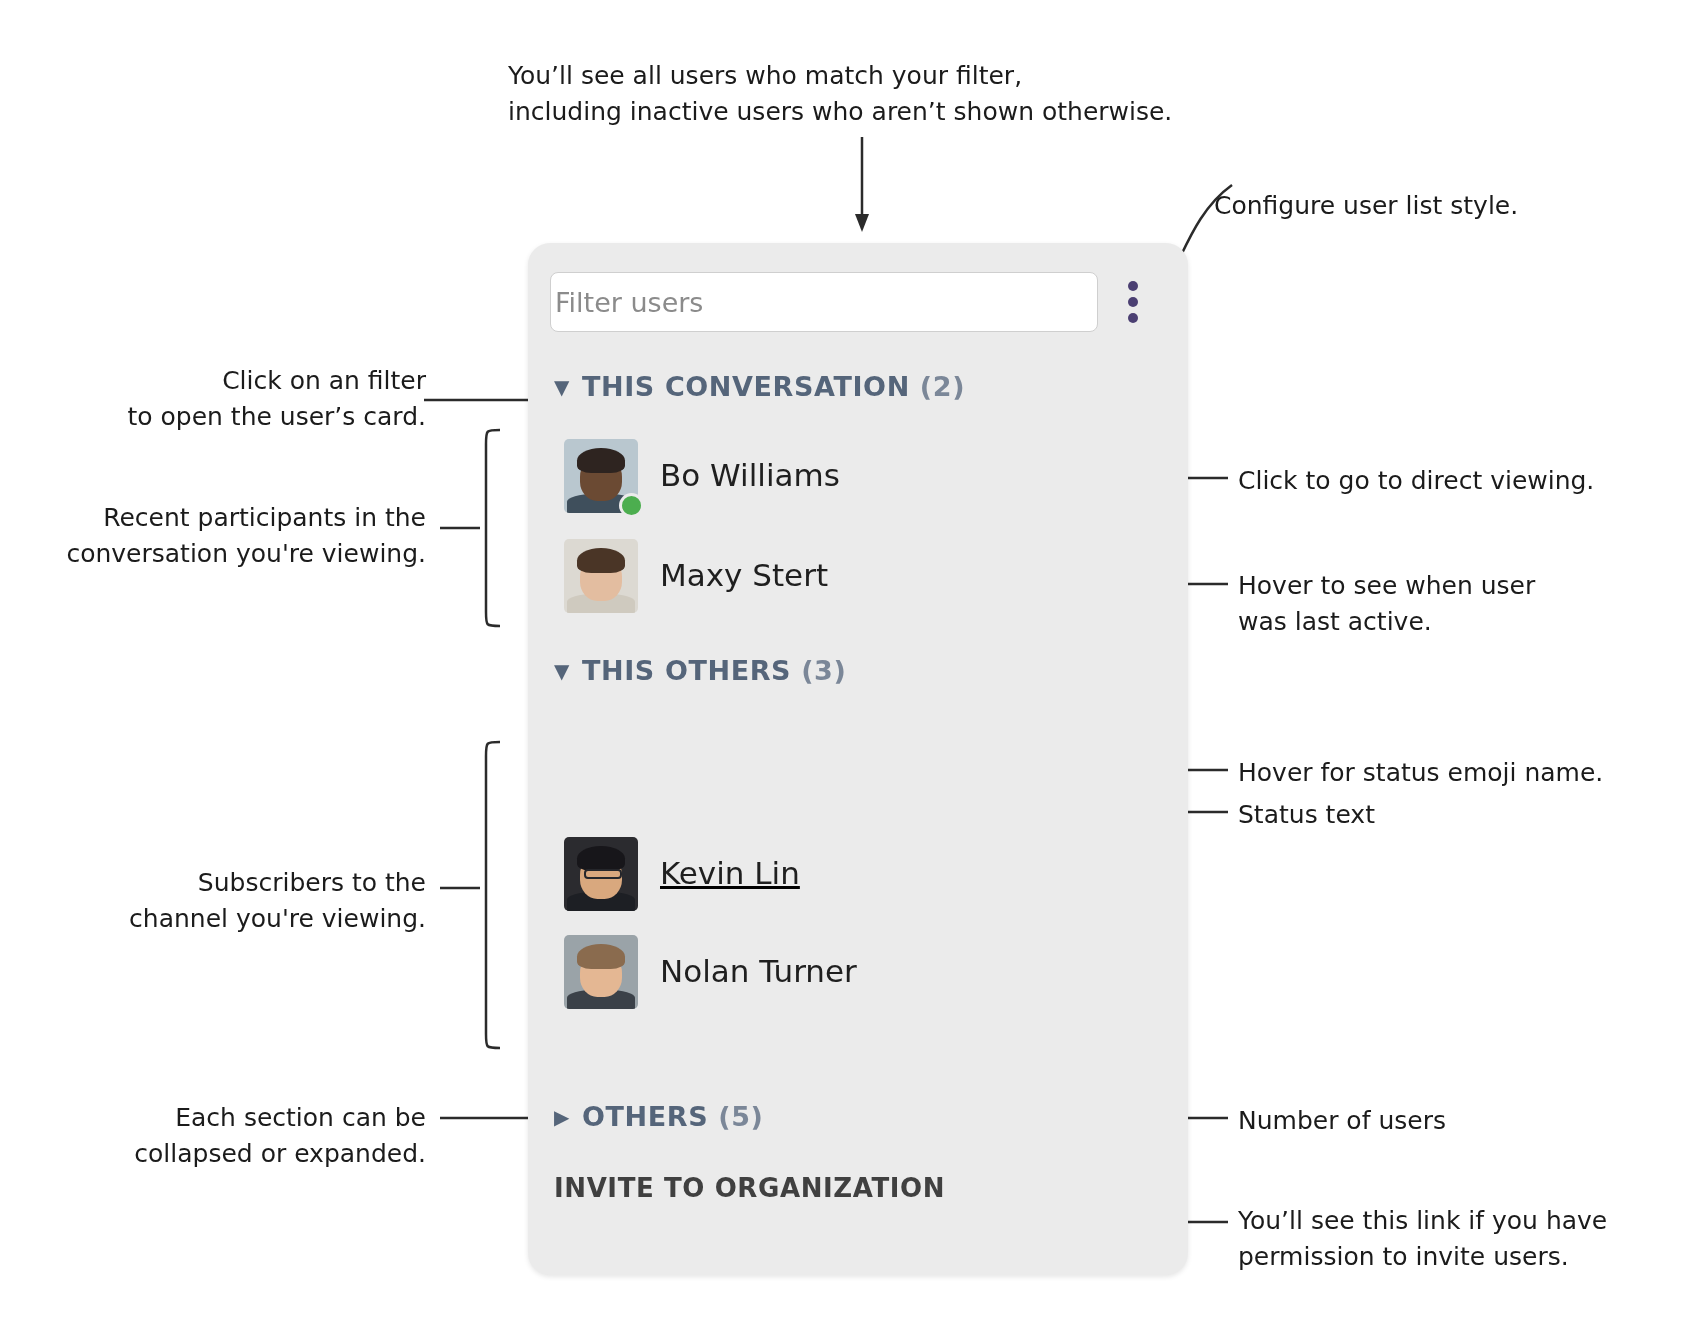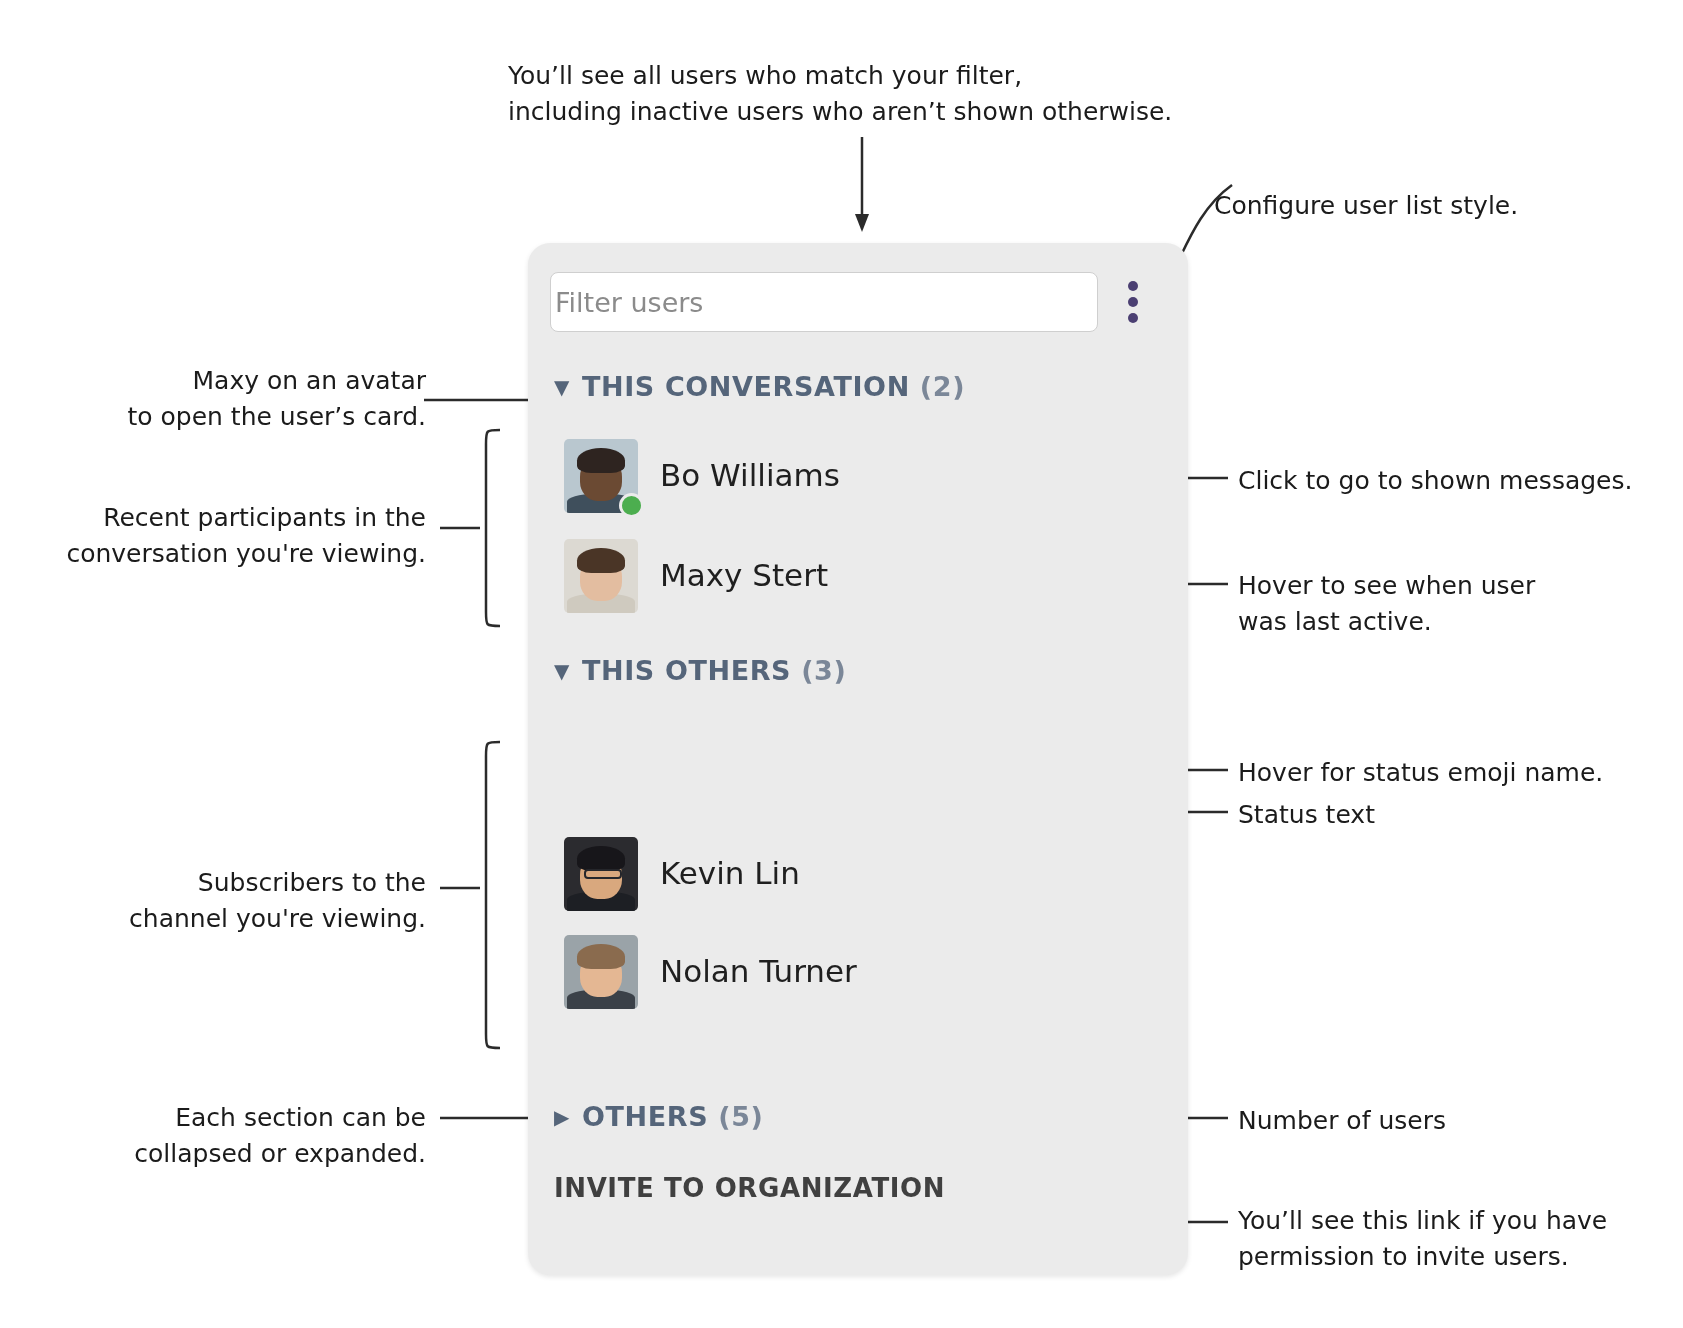--- a/index.html
+++ b/index.html
@@ -259,27 +259,27 @@
 
   <path d="M 1228 1222 L 1020 1222" stroke="#2b2b2b" stroke-width="2.5" fill="none"></path>
   <path d="M 1012 1222 L 1029 1214 L 1029 1230 Z" fill="#2b2b2b"></path>
 </svg>
 
 <div class="anno left" style="left:508px; top:58px; width:760px;">You’ll see all users who match your filter,
 including inactive users who aren’t shown otherwise.</div>
 
 <div class="anno left" style="left:1214px; top:148px; width:400px;margin-top:40px;">Configure user list style.</div>
 
-<div class="anno right" style="left:120px; top:363px; width:306px;">Maxy on an avatar
+<div class="anno right" style="left:120px; top:363px; width:306px;">Click on an filter
 to open the user’s card.</div>
 
 <div class="anno right" style="left:40px; top:500px; width:386px;">Recent participants in the
 conversation you're viewing.</div>
 
-<div class="anno left" style="left:1238px; top:463px; width:420px;">Click to go to shown messages.</div>
+<div class="anno left" style="left:1238px; top:463px; width:420px;">Click to go to direct viewing.</div>
 
 <div class="anno left" style="left:1238px; top:568px; width:360px;">Hover to see when user
 was last active.</div>
 
 <div class="anno left" style="left:1238px; top:755px; width:400px;">Hover for status emoji name.</div>
 
 <div class="anno left" style="left:1238px; top:797px; width:360px;">Status text</div>
 
 <div class="anno right" style="left:100px; top:865px; width:326px;">Subscribers to the
 channel you're viewing.</div>
@@ -346,21 +346,21 @@
     </div>
   </div>
 
   <div class="section-header" style="top:412px;">
     <span class="tri">▼</span>
     <span>THIS OTHERS</span>
     <span class="count">(3)</span>
   </div>
 
 
-  <div class="user-row" style="top:594px;">
+  <div class="user-row" style="top:594px;text-decoration:underline;">
     <div class="avatar-wrap">
       <div class="avatar">
         <div class="face">
           <div class="bg" style="background:#2b2b2f;"></div>
           <div class="body" style="background:#1d1f24;"></div>
           <div class="head" style="background:#d9a87e;"></div>
           <div class="hair" style="background:#17161a;"></div>
           <div class="glasses"></div>
         </div>
       </div>

